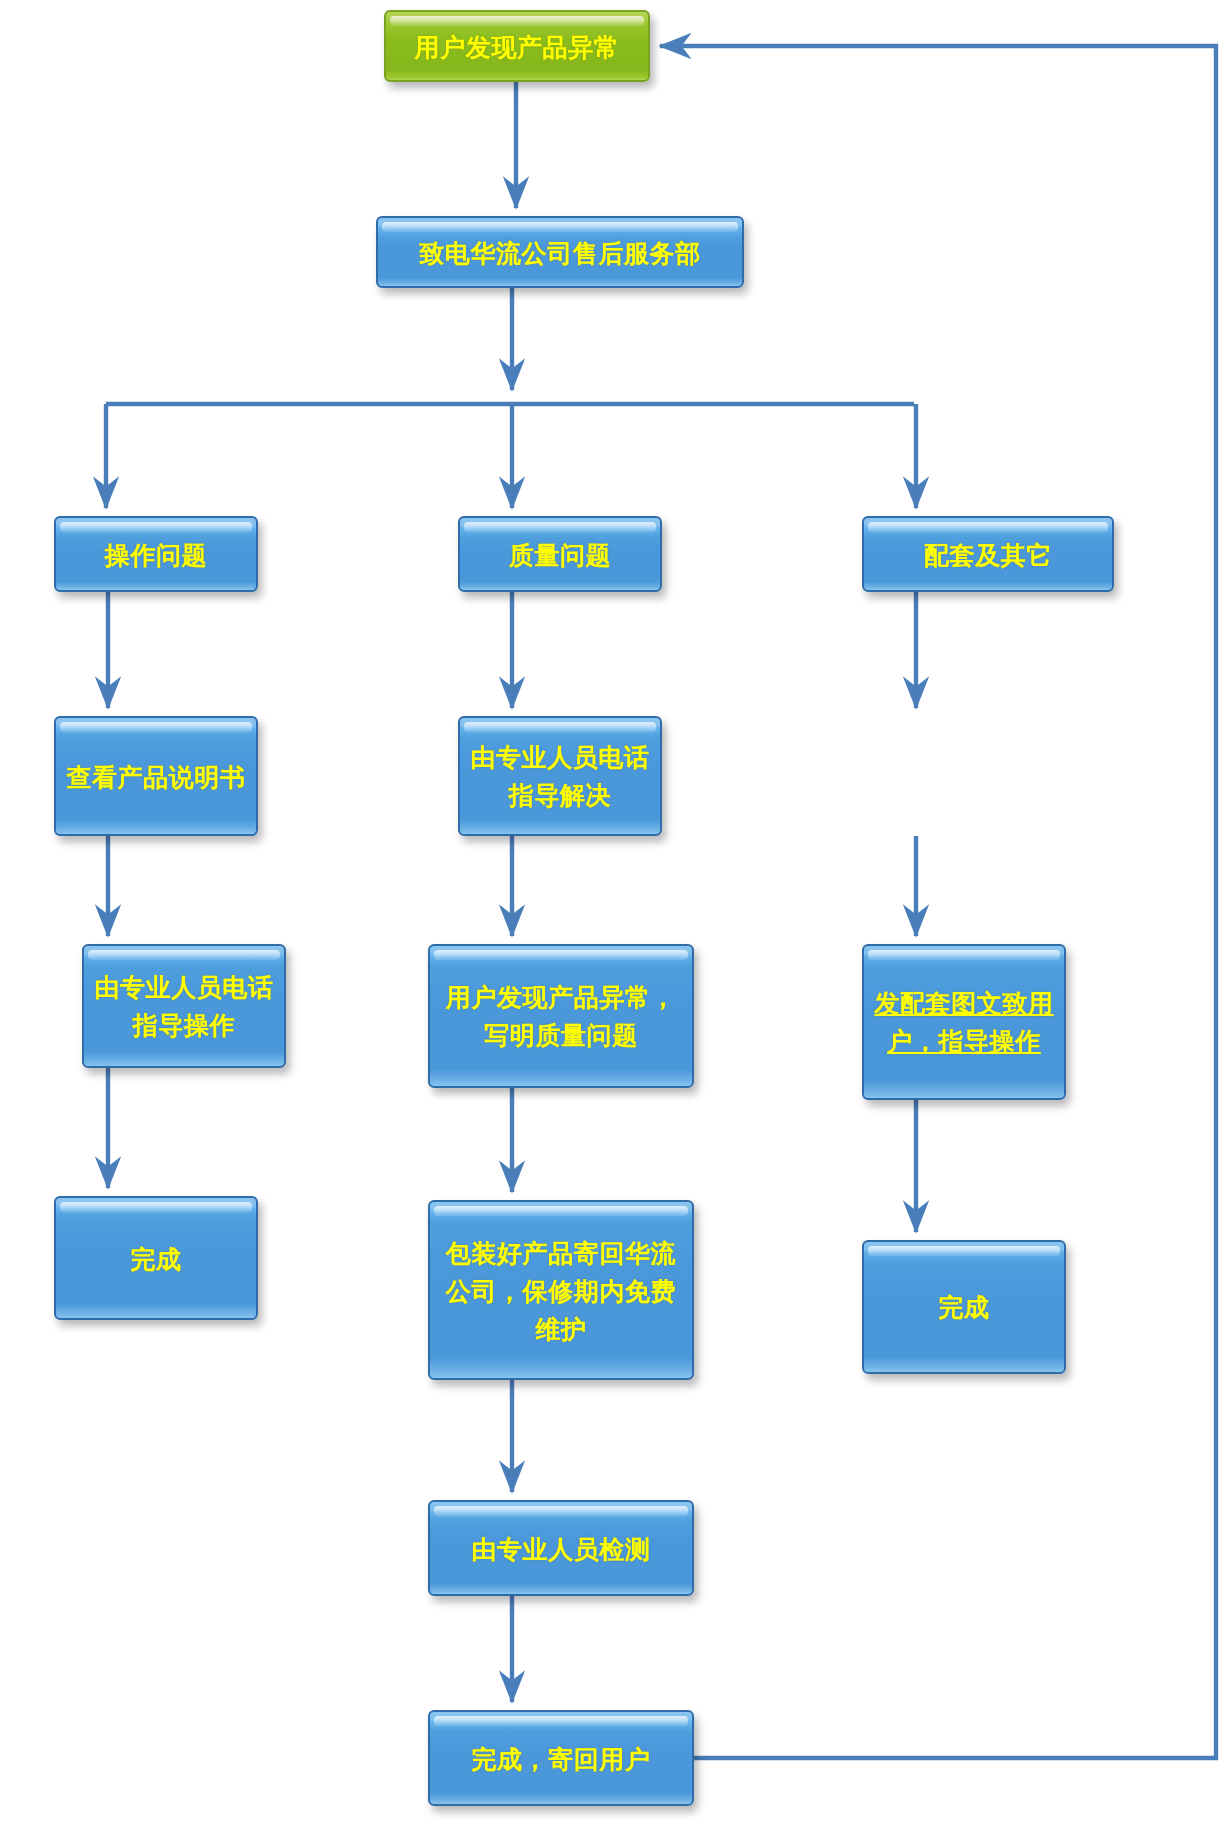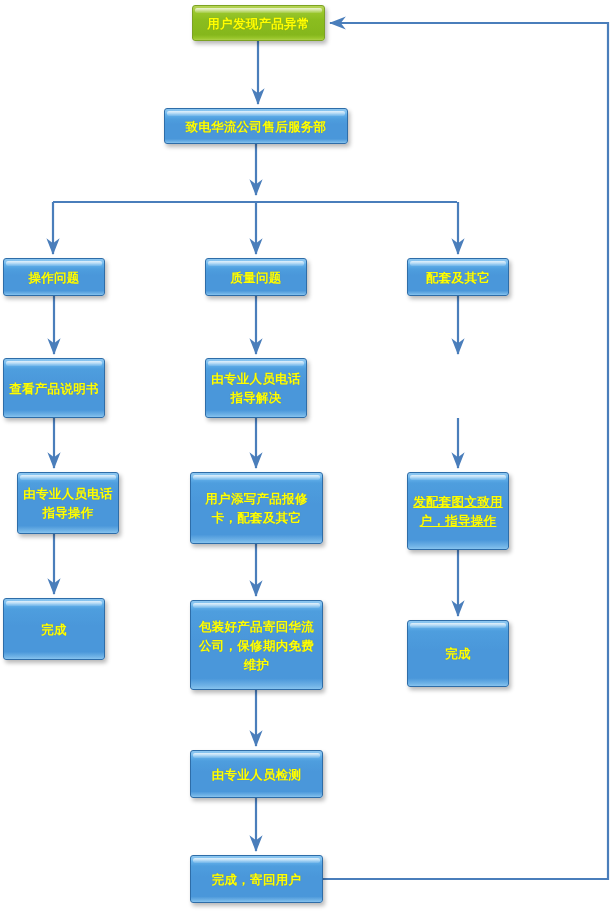--- a/index.html
+++ b/index.html
@@ -51,20 +51,21 @@
   .node.blue {
     border: 1px solid #2e6da8;
     background:
       linear-gradient(180deg,
         #8cc6f0 0px, #7dc0ef 4px,
         #66b3ec 5px, #4e9ede 10px,
         #4a97da 45%,
         #4a97da 88%,
         #6fb2e6 96%,
         #86c3ef 100%);
+    margin-left: 24px;
   }
   
   .node.green {
     border: 1px solid #7ca223;
     background:
       linear-gradient(180deg,
         #b6d456 0px, #a9cd43 4px,
         #9ac72c 6px, #8bbd1f 40%,
         #85b71c 85%,
         #9ac72c 95%,
@@ -135,39 +136,39 @@
   </div>
 
   <div class="node blue" style="left:205px; top:258px; width:102px; height:38px;">
     <span class="label">质量问题</span>
   </div>
 
   <div class="node blue" style="left:3px; top:258px; width:102px; height:38px;">
     <span class="label">操作问题</span>
   </div>
 
-  <div class="node blue" style="left:407px; top:258px; width:102px; height:38px;">
+  <div class="node blue" style="left:407px; top:258px; width:126px; height:38px;">
     <span class="label">配套及其它</span>
   </div>
 
   <div class="node blue" style="left:3px; top:358px; width:102px; height:60px;">
     <span class="label">查看产品说明书</span>
   </div>
 
   <div class="node blue" style="left:205px; top:358px; width:102px; height:60px;">
     <span class="label">由专业人员电话指导解决</span>
   </div>
 
 
   <div class="node blue" style="left:17px; top:472px; width:102px; height:62px;">
     <span class="label">由专业人员电话指导操作</span>
   </div>
 
   <div class="node blue" style="left:190px; top:472px; width:133px; height:72px;">
-    <span class="label">用户添写产品报修卡，配套及其它</span>
+    <span class="label">用户发现产品异常，写明质量问题</span>
   </div>
 
   <div class="node blue" style="left:407px; top:472px; width:102px; height:78px;text-decoration:underline;">
     <span class="label">发配套图文致用户，指导操作</span>
   </div>
 
   <div class="node blue" style="left:3px; top:598px; width:102px; height:62px;">
     <span class="label">完成</span>
   </div>
 

